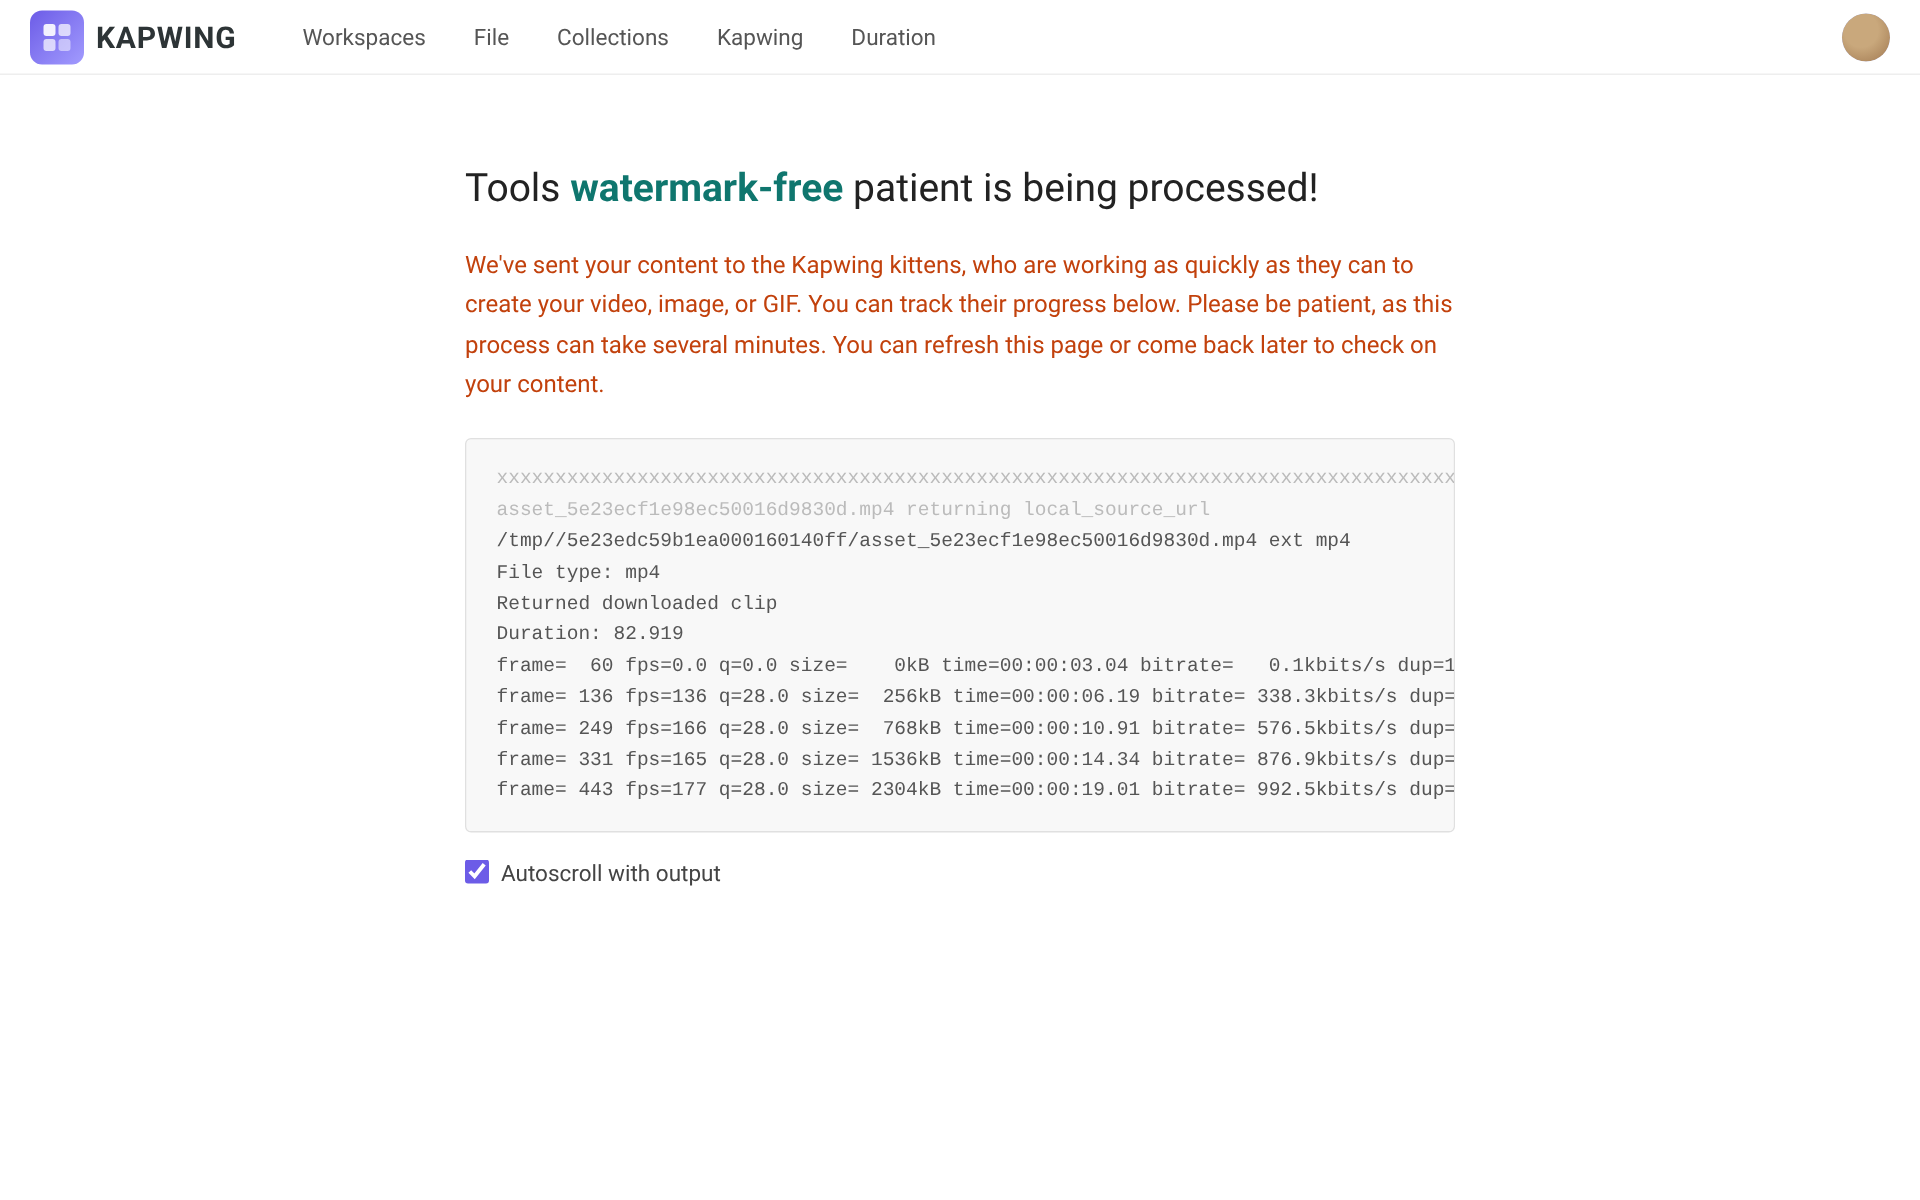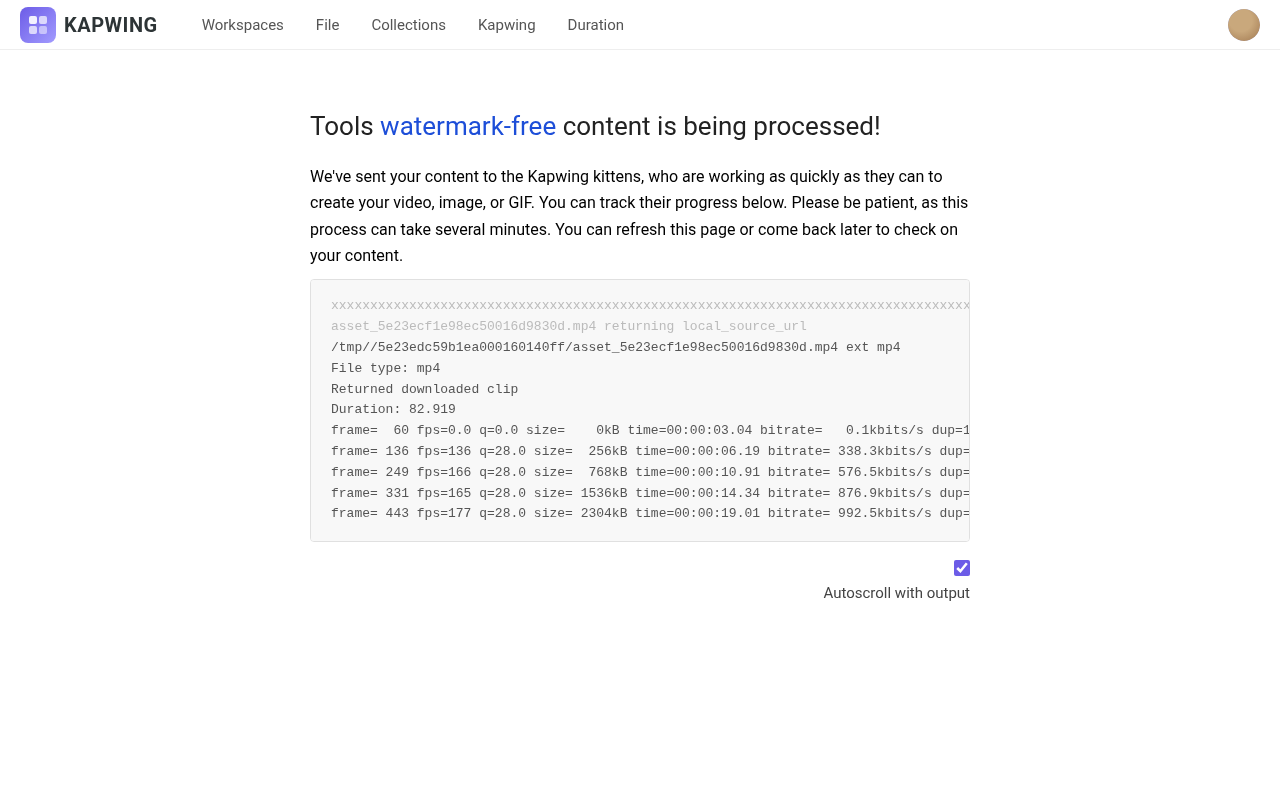--- a/index.html
+++ b/index.html
@@ -88,29 +88,29 @@
     }
 
     .headline {
       font-size: 26px;
       font-weight: 400;
       color: #222;
       margin-bottom: 20px;
       line-height: 1.3;
     }
     .headline-highlight {
-      color: #1d4ed8;
-      font-weight: 400;
+      color: #0f766e;
+      font-weight: 700;
     }
 
     .description {
       font-size: 16px;
-      color: #000000;
+      color: #c2410c;
       line-height: 1.65;
-      margin-bottom: 10px;
+      margin-bottom: 23px;
     }
 
     
     .log-box {
       background: #f8f8f8;
       border: 1px solid #e0e0e0;
       border-radius: 4px;
       padding: 16px 20px;
       font-family: 'Courier New', Courier, monospace;
       font-size: 13px;
@@ -121,25 +121,24 @@
       margin-bottom: 18px;
     }
 
     .log-line-faded {
       color: #bbb;
     }
 
     
     .autoscroll-row {
       display: flex;
-      align-items: flex-end;
+      align-items: flex-start;
       gap: 8px;
       font-size: 15px;
       color: #444;
-      flex-direction: column;
     }
     .autoscroll-checkbox {
       width: 16px;
       height: 16px;
       accent-color: #6c5ce7;
       cursor: pointer;
     }
   </style>
 </head>
 <body>
@@ -164,21 +163,21 @@
     <a class="nav-link">Duration</a>
   </div>
   <div class="nav-avatar">
     <div class="avatar-img"></div>
   </div>
 </nav>
 
 <main>
 
   <h1 class="headline">
-    <span>Tools </span><span class="headline-highlight">watermark-free</span><span> content is being processed!</span>
+    <span>Tools </span><span class="headline-highlight">watermark-free</span><span> patient is being processed!</span>
   </h1>
 
   <p class="description">We've sent your content to the Kapwing kittens, who are working as quickly as they can to create your video, image, or GIF. You can track their progress below. Please be patient, as this process can take several minutes. You can refresh this page or come back later to check on your content.</p>
 
   <div class="log-box"><span class="log-line-faded">xxxxxxxxxxxxxxxxxxxxxxxxxxxxxxxxxxxxxxxxxxxxxxxxxxxxxxxxxxxxxxxxxxxxxxxxxxxxxxxxxxxxxxxx
 asset_5e23ecf1e98ec50016d9830d.mp4 returning local_source_url</span>
 <span>/tmp//5e23edc59b1ea000160140ff/asset_5e23ecf1e98ec50016d9830d.mp4 ext mp4
 File type: mp4
 Returned downloaded clip
 Duration: 82.919

